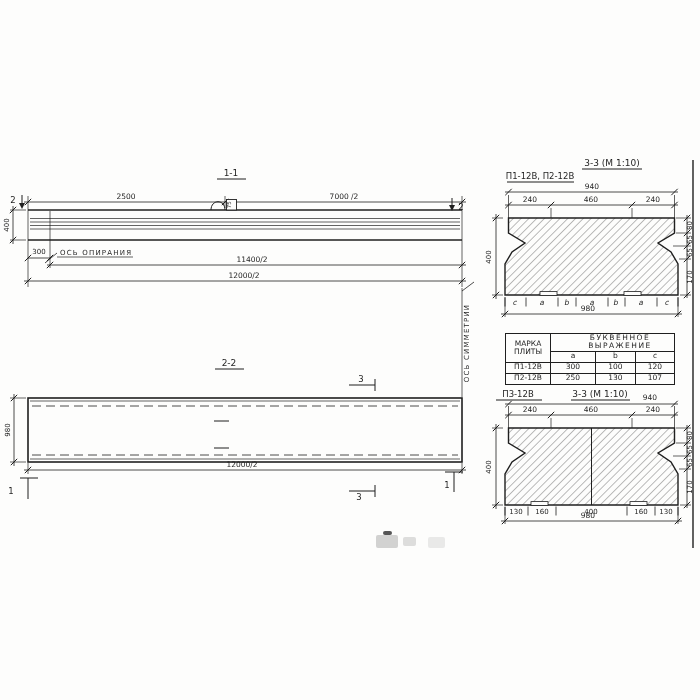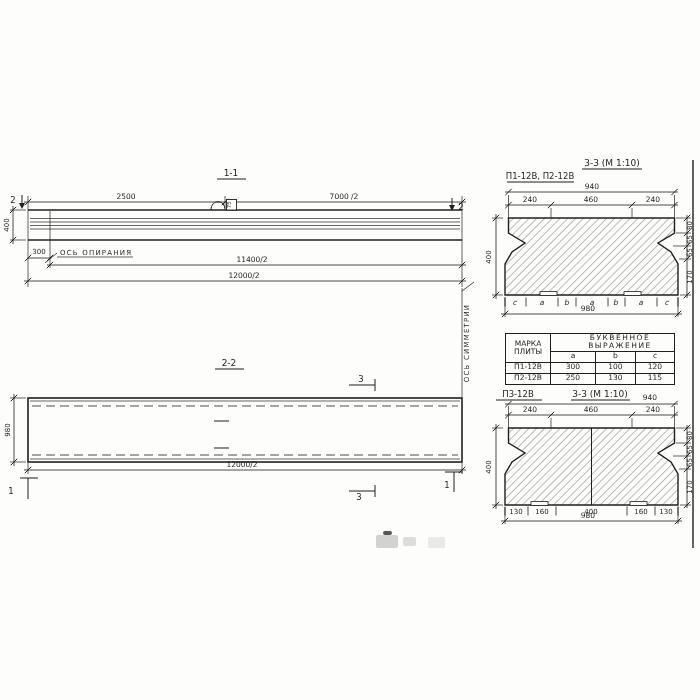--- a/index.html
+++ b/index.html
@@ -365,21 +365,21 @@
     <tr>
       <td>П1-12В</td>
       <td>300</td>
       <td>100</td>
       <td>120</td>
     </tr>
     <tr>
       <td>П2-12В</td>
       <td>250</td>
       <td>130</td>
-      <td>115</td>
+      <td>107</td>
     </tr>
   </tbody>
       </table>
 </div>
 
 <div class="smudge" style="left:383px;top:531px;width:9px;height:4px;background:#555;"></div>
 <div class="smudge" style="left:376px;top:535px;width:22px;height:13px;background:#bfbfbf;opacity:.7;"></div>
 <div class="smudge" style="left:403px;top:537px;width:13px;height:9px;background:#cfcfcf;opacity:.7;"></div>
 <div class="smudge" style="left:428px;top:537px;width:17px;height:11px;background:#e0e0e0;opacity:.7;"></div>
 

